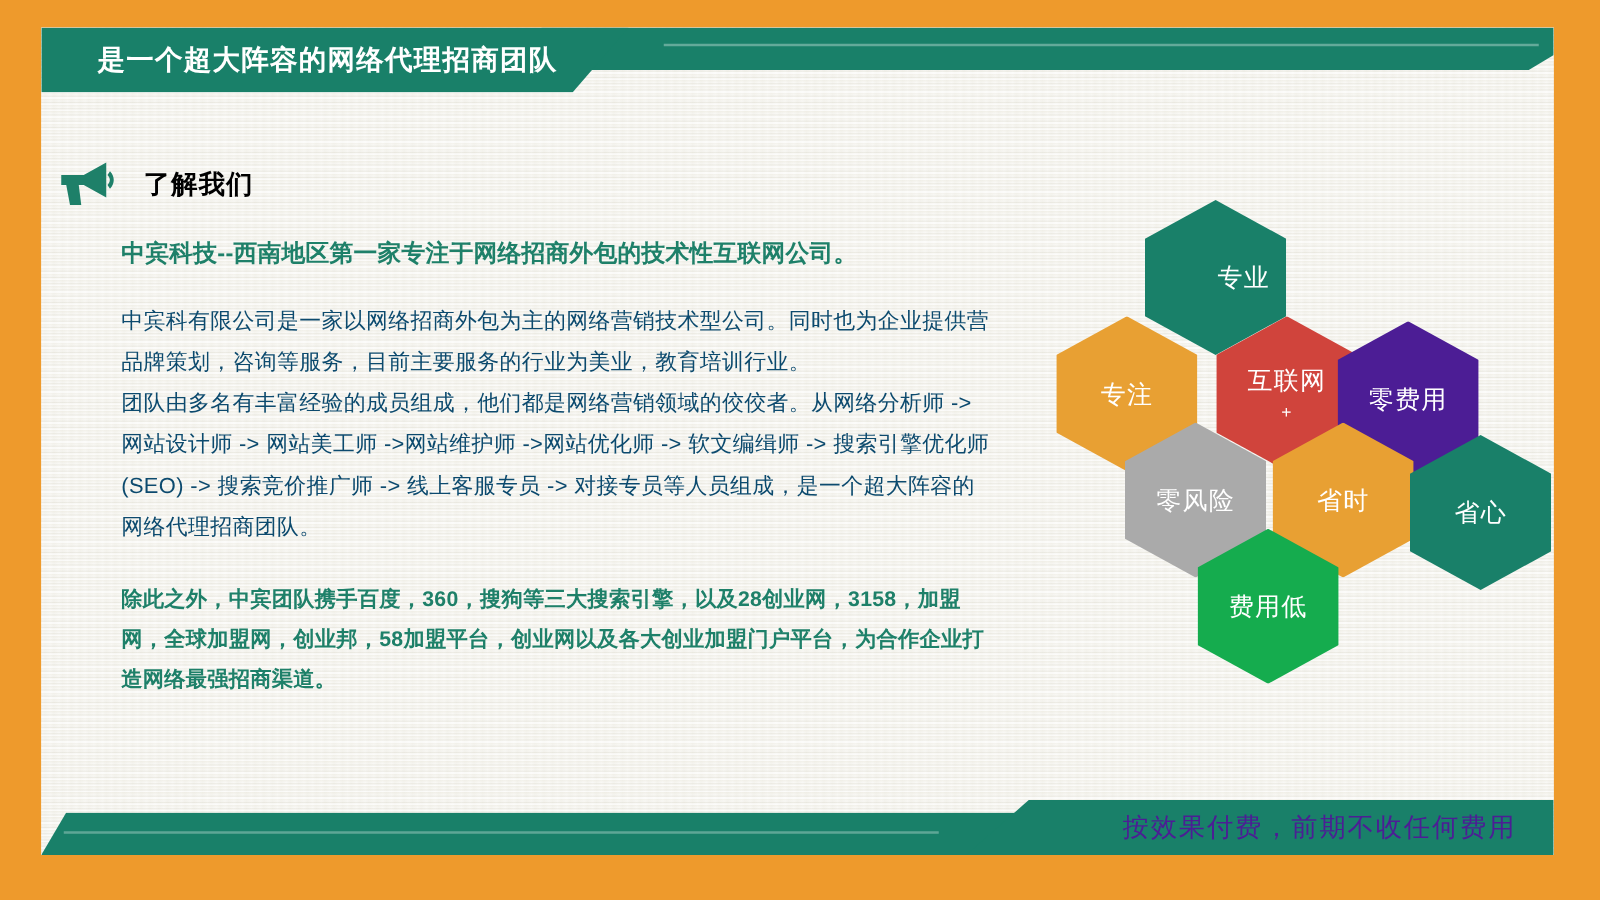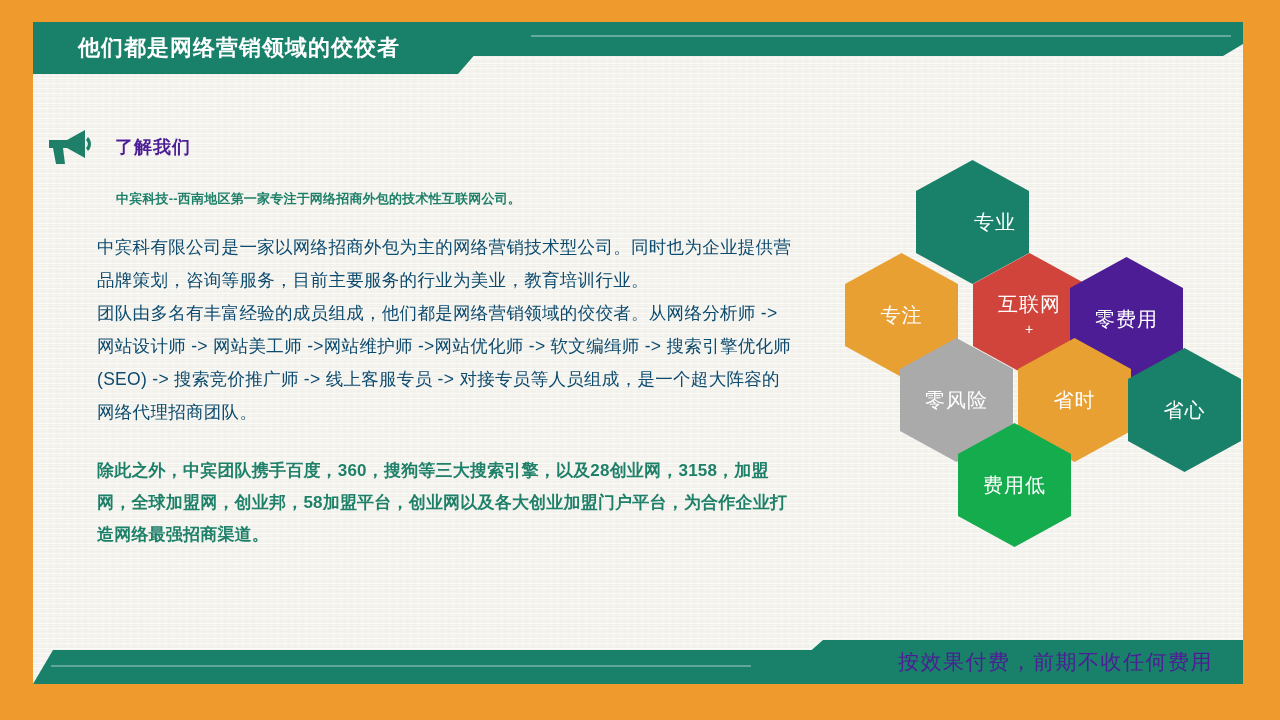--- a/index.html
+++ b/index.html
@@ -77,40 +77,39 @@
 
   
   .section-head {
     position:absolute;
     left:45px; top:128px;
     display:flex; align-items:center;
     gap:22px;
   }
   .megaphone-icon { width:48px; height:38px; display:block; }
   .section-head-label {
-    color:#4c1d95;
-    font-size:18px;
+    color:#000000;
+    font-size:21px;
     font-weight:bold;
     letter-spacing:1px;
     white-space:nowrap;
   }
 
   
   .body-col {
     position:absolute;
     left:97px; top:190px;
     width:700px;
   }
   .lead {
     color:#1E8069;
-    font-size:13px;
+    font-size:19px;
     font-weight:bold;
     line-height:1.45;
     letter-spacing:0.2px;
-    margin-left:19px;
   }
   .para {
     color:#0c4a6e;
     font-size:17.5px;
     line-height:33px;
     letter-spacing:0.3px;
   }
   .para-1 { margin-top:22px; }
   .para-2 { margin-top:0px; }
   .closing {
@@ -185,21 +184,21 @@
 <body>
 
 <div class="slide">
 
   <div class="paper"></div>
 
   <div class="header-wrap">
     <div class="header-thin"></div>
     <div class="header-thick"></div>
     <div class="header-hairline"></div>
-    <div class="header-title">他们都是网络营销领域的佼佼者</div>
+    <div class="header-title">是一个超大阵容的网络代理招商团队</div>
   </div>
 
   <div class="section-head">
     <span>
       <svg class="megaphone-icon" viewBox="0 0 48 38" xmlns="http://www.w3.org/2000/svg">
         <path d="M4 12 L22 12 L40 2 L40 30 L22 20 L4 20 Z" fill="#1E8069"></path>
         <path d="M8 20 L18 20 L20 36 L11 36 Z" fill="#1E8069"></path>
         <path d="M43 9 C47 13, 47 19, 43 23 L41 20 C43.5 17.5, 43.5 14.5, 41 12 Z" fill="#1E8069"></path>
       </svg>
     </span>

